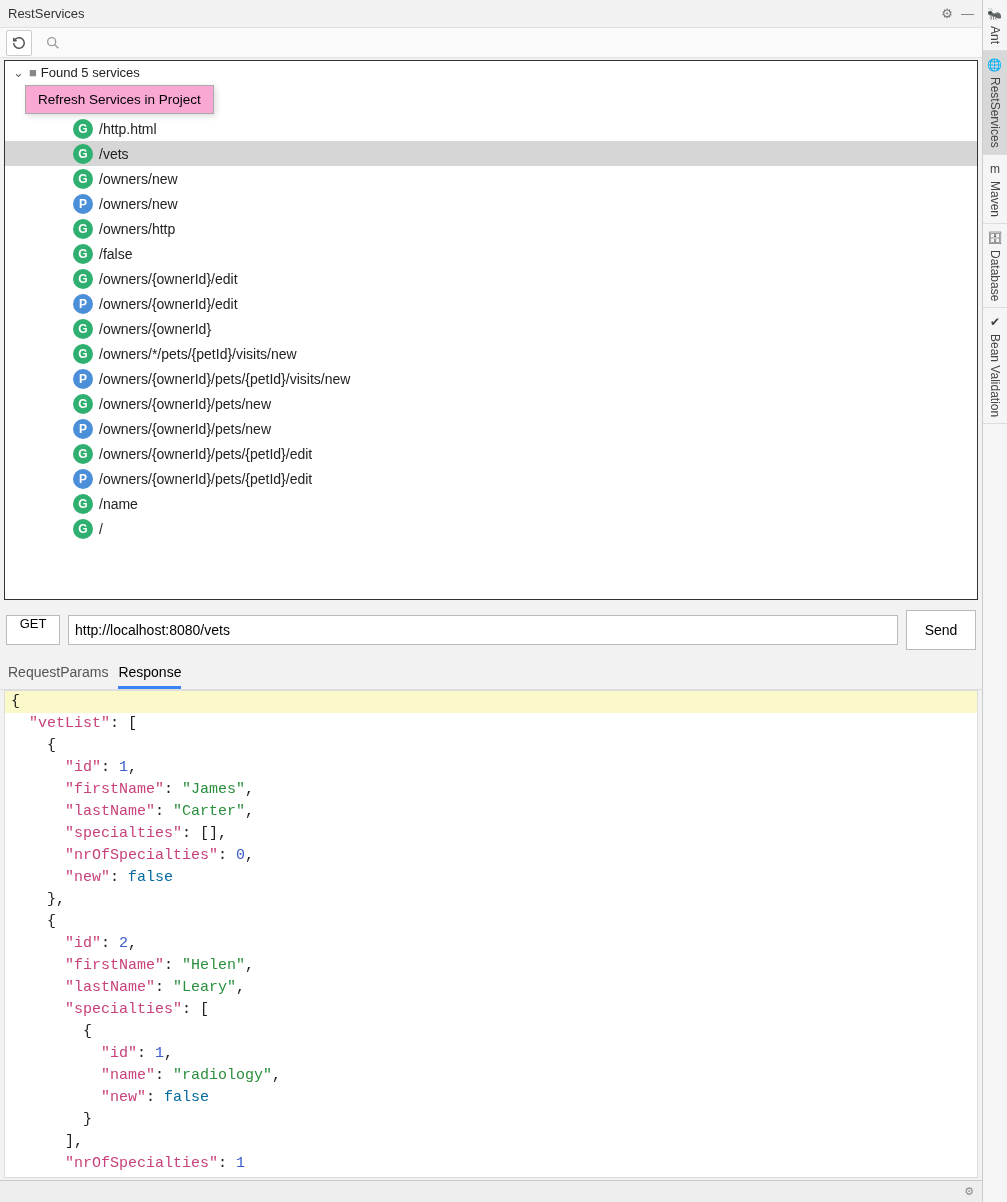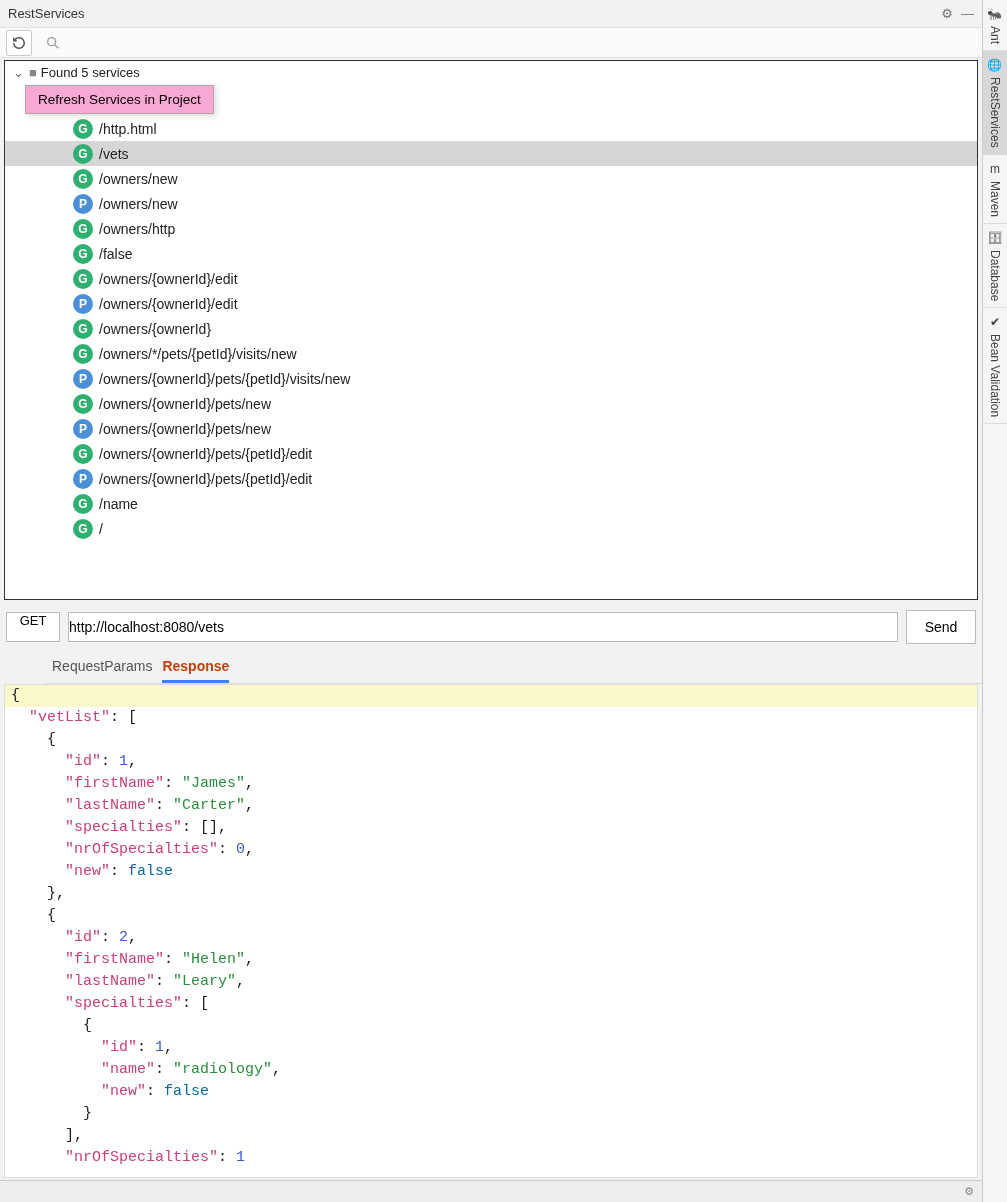--- a/index.html
+++ b/index.html
@@ -137,48 +137,47 @@
   background: #fff;
   padding: 0 10px;
   font-size: 13px;
   text-align: center;
 }
 .url-input {
   flex: 1;
   height: 30px;
   border: 1px solid #bbb;
   background: #fff;
-  padding: 0 0;
+  padding: 0 6px;
   font-size: 14px;
 }
 .send-btn {
-  height: 34px;
+  height: 40px;
   width: 70px;
   border: 1px solid #bbb;
   background: #fff;
   font-size: 14px;
   cursor: pointer;
 }
 .tabs {
   display: flex;
   align-items: center;
   gap: 10px;
   padding: 4px 8px 0 8px;
   border-bottom: 1px solid #ddd;
   background: #f2f2f2;
-  margin-left: 44px;
 }
 .tab {
   padding: 4px 0 6px 0;
   font-size: 14px;
   color: #555;
   cursor: pointer;
   border-bottom: 3px solid transparent;
 }
-.tab.active { color: #c2410c; border-bottom-color: #3b82f6; font-weight: bold; }
+.tab.active { color: #000000; border-bottom-color: #3b82f6; }
 .response-body {
   flex: 1;
   background: #fff;
   border: 1px solid #ddd;
   margin: 0 4px 2px 4px;
   overflow-y: auto;
   font-family: "Consolas", "Courier New", monospace;
   font-size: 15px;
   line-height: 22px;
   position: relative;

